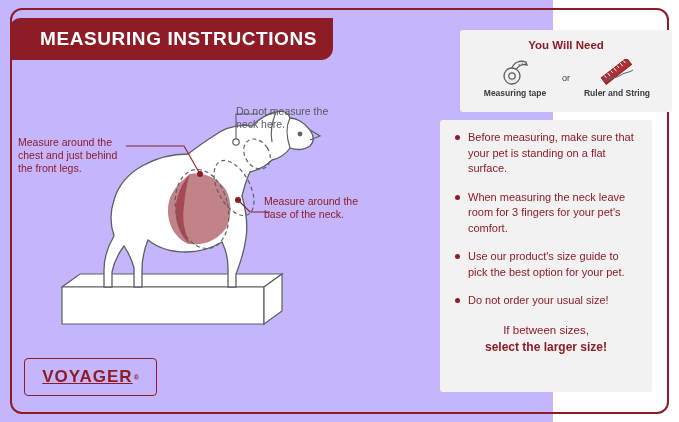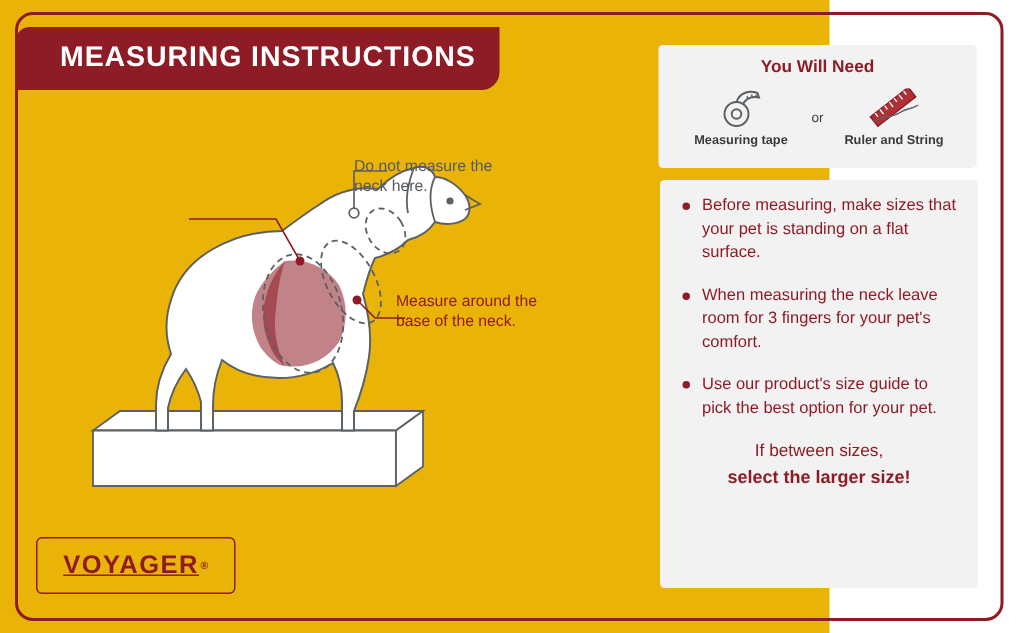--- a/index.html
+++ b/index.html
@@ -11,21 +11,21 @@
     width: 679px;
     height: 422px;
     font-family: "Liberation Sans", sans-serif;
     overflow: hidden;
   }
   .page {
     position: relative;
     width: 553px;
     height: 422px;
     box-sizing: border-box;
-    background: #eab308;
+    background: #c4b5fd;
   }
   .frame {
     position: absolute;
     left: 10px;
     top: 8px;
     width: 659px;
     height: 406px;
     box-sizing: border-box;
     border: 2px solid #8e1c26;
     border-radius: 12px;
@@ -112,21 +112,21 @@
     margin-left: 1px;
     font-weight: bold;
   }
   
   .panel {
     position: absolute;
     background: #f2f2f2;
     border-radius: 3px;
   }
   .panel-need {
-    left: 439px;
+    left: 460px;
     top: 30px;
     width: 212px;
     height: 82px;
   }
   .panel-tips {
     left: 440px;
     top: 120px;
     width: 212px;
     height: 272px;
   }
@@ -264,20 +264,21 @@
         <path d="M256,150 L236,150 L224,138"></path>
       </g>
       <g stroke="#5b6065" stroke-width="1.1" fill="none">
         <path d="M244,52 L222,52 L222,78"></path>
       </g>
       <circle cx="186" cy="112" r="3" fill="#8e1c26"></circle>
       <circle cx="224" cy="138" r="3" fill="#8e1c26"></circle>
       <circle cx="222" cy="80" r="3.2" fill="#ffffff" stroke="#5b6065" stroke-width="1.2"></circle>
     </svg>
 
+    <div class="anno anno-chest">Measure around the chest and just behind the front legs.</div>
     <div class="anno gray anno-neck-top">Do not measure the neck here.</div>
     <div class="anno anno-base">Measure around the  base of the neck.</div>
   </div>
 
   <div class="logo-box">
     <span class="logo-text">VOYAGER</span>
     <span class="logo-reg">®</span>
   </div>
 
   <div class="panel panel-need">
@@ -305,22 +306,23 @@
             <path d="M6,22 C12,18 18,20 24,16 C28,13 32,14 36,11" fill="none" stroke="#5b6065" stroke-width="1"></path>
           </svg>
         </div>
         <div class="cap">Ruler and String</div>
       </div>
     </div>
   </div>
 
   <div class="panel panel-tips">
     <ul class="tips-list">
-      <li>Before measuring, make sizes that your pet is standing on a flat surface.</li>
+      <li>Before measuring, make sure that your pet is standing on a flat surface.</li>
       <li>When measuring the neck leave room for 3 fingers for your pet's comfort.</li>
       <li>Use our product's size guide to pick the best option for your pet.</li>
+      <li>Do not order your usual size!</li>
     </ul>
     <div class="tips-footer">
       <div>If between sizes,</div>
       <div class="strong">select the larger size!</div>
     </div>
   </div>
 </div>
 
 </body></html>

